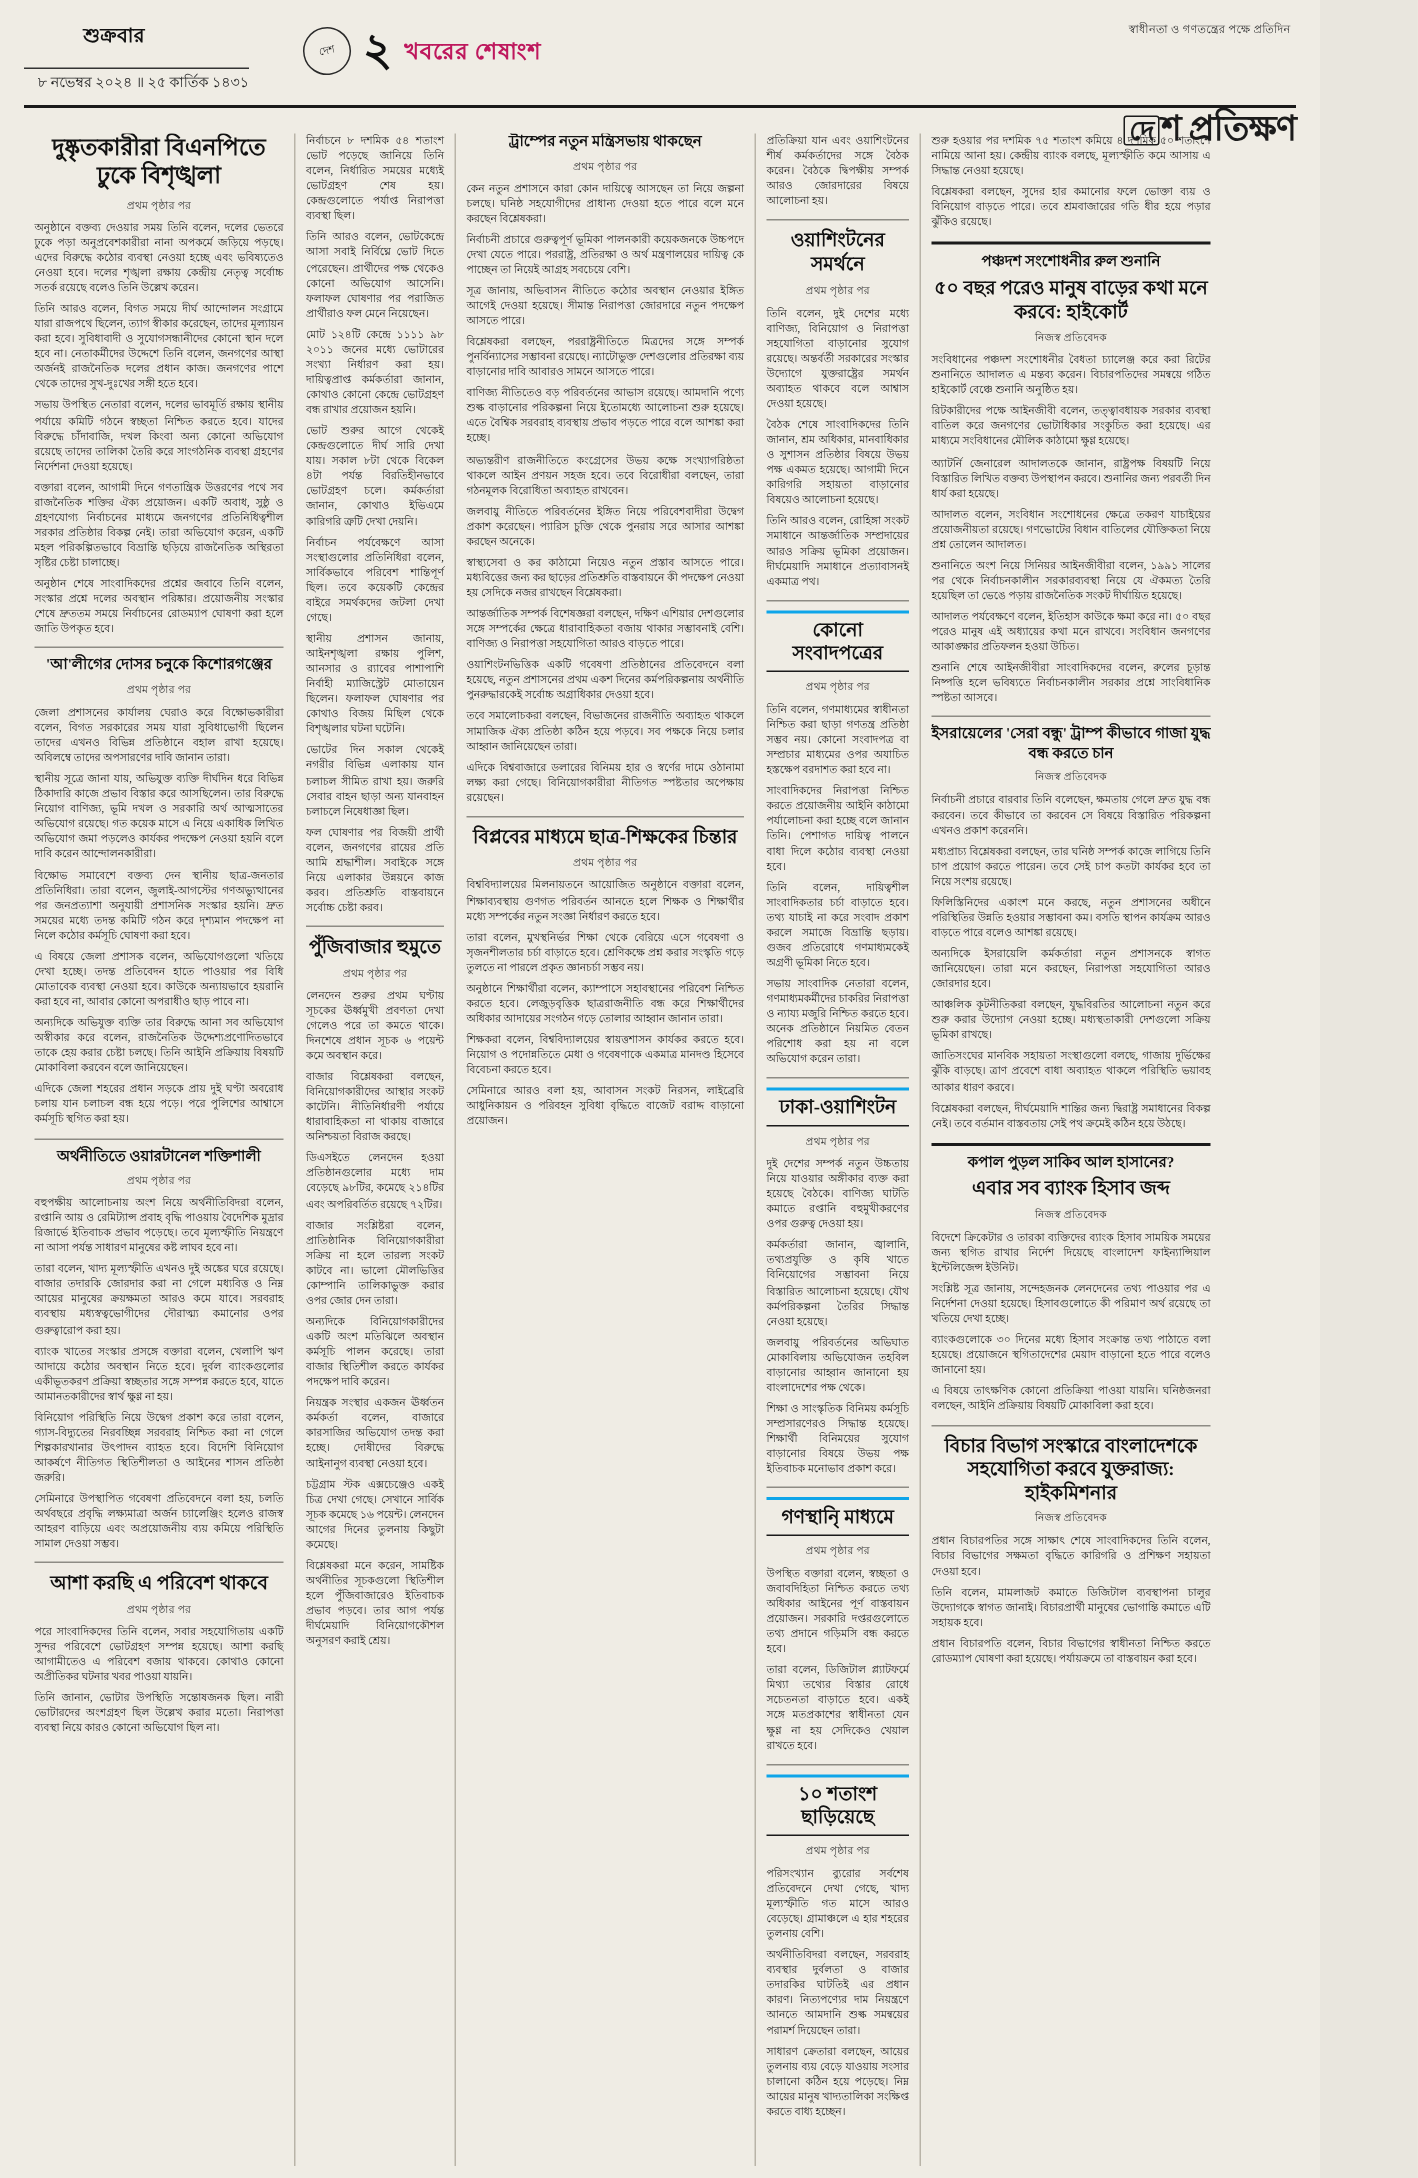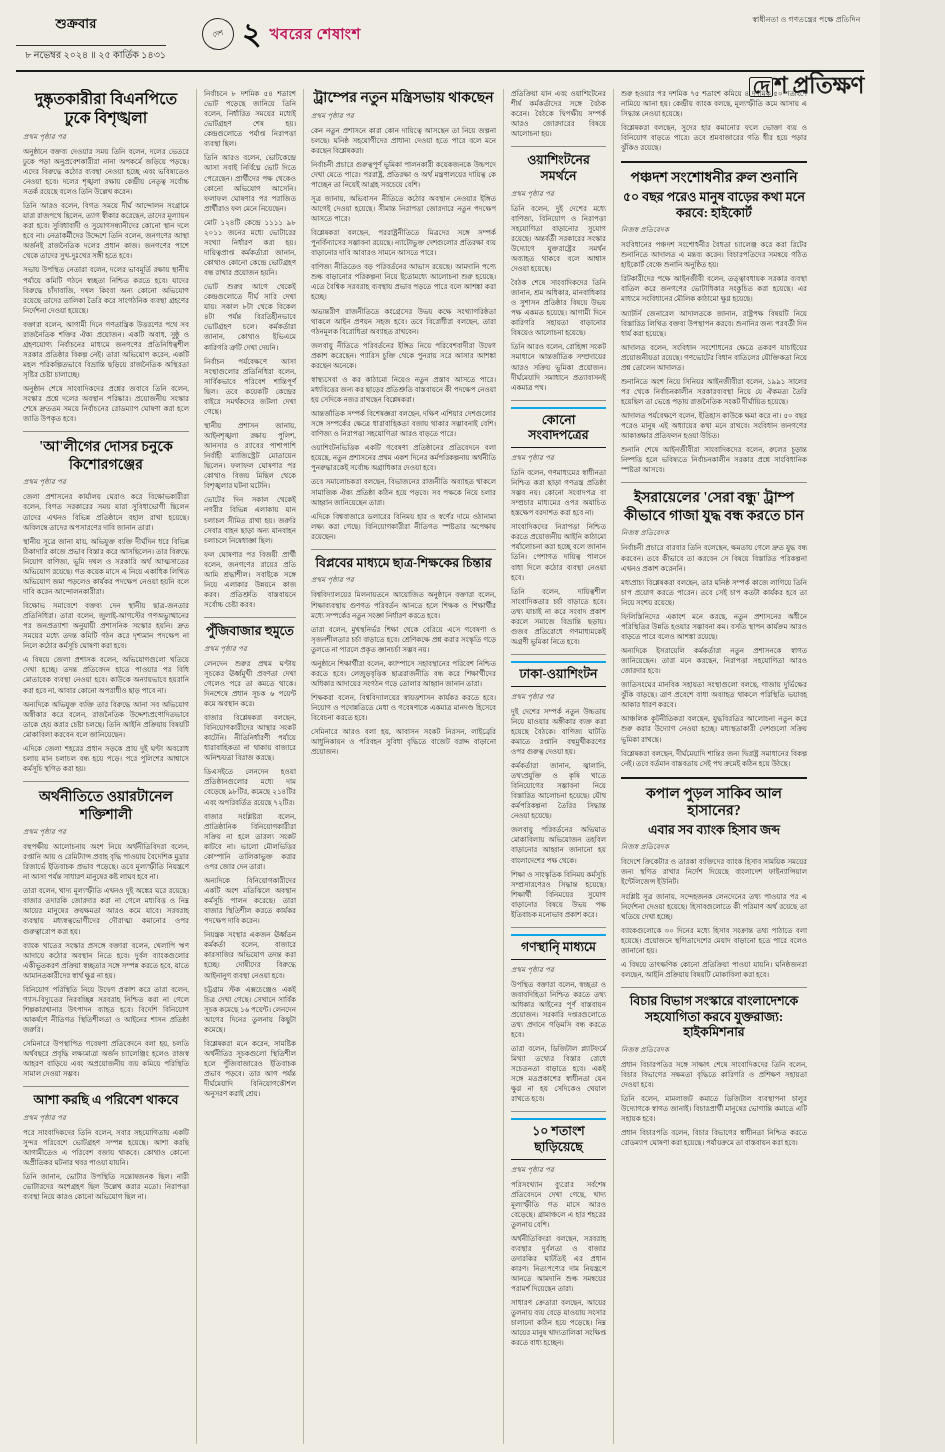--- a/index.html
+++ b/index.html
@@ -137,28 +137,28 @@
 
   
   .headline {
     font-weight: bold;
     color: #111;
     text-align: center;
     line-height: 1.25;
     margin: 0 0 3px 0;
   }
   .h-xl { font-size: 15.5px; }
-  .h-lg { font-size: 14px; }
+  .h-lg { font-size: 10px; }
   .h-md { font-size: 12.5px; }
   .byline {
     font-size: 7px;
+    text-align: center;
     color: #333;
     margin: 0 0 4px 0;
     letter-spacing: 0.2px;
-    font-style: italic;
   }
   .rule-top {
     border-top: 1px solid #8d8b84;
     margin: 7px 0 6px 0;
   }
   .rule-thick {
     border-top: 2px solid #1a1a1a;
     margin: 8px 0 6px 0;
   }
   .body {
@@ -318,20 +318,21 @@
           <p class="body">বৈঠক শেষে সাংবাদিকদের তিনি জানান, শ্রম অধিকার, মানবাধিকার ও সুশাসন প্রতিষ্ঠার বিষয়ে উভয় পক্ষ একমত হয়েছে। আগামী দিনে কারিগরি সহায়তা বাড়ানোর বিষয়েও আলোচনা হয়েছে।</p>
           <p class="body">তিনি আরও বলেন, রোহিঙ্গা সংকট সমাধানে আন্তর্জাতিক সম্প্রদায়ের আরও সক্রিয় ভূমিকা প্রয়োজন। দীর্ঘমেয়াদি সমাধানে প্রত্যাবাসনই একমাত্র পথ।</p>
         </div>
         <div class="rule-top"></div>
         <div>
           <div class="headline h-md boxed-head">কোনো সংবাদপত্রের</div>
           <div class="byline">প্রথম পৃষ্ঠার পর</div>
           <p class="body">তিনি বলেন, গণমাধ্যমের স্বাধীনতা নিশ্চিত করা ছাড়া গণতন্ত্র প্রতিষ্ঠা সম্ভব নয়। কোনো সংবাদপত্র বা সম্প্রচার মাধ্যমের ওপর অযাচিত হস্তক্ষেপ বরদাশত করা হবে না।</p>
           <p class="body">সাংবাদিকদের নিরাপত্তা নিশ্চিত করতে প্রয়োজনীয় আইনি কাঠামো পর্যালোচনা করা হচ্ছে বলে জানান তিনি। পেশাগত দায়িত্ব পালনে বাধা দিলে কঠোর ব্যবস্থা নেওয়া হবে।</p>
           <p class="body">তিনি বলেন, দায়িত্বশীল সাংবাদিকতার চর্চা বাড়াতে হবে। তথ্য যাচাই না করে সংবাদ প্রকাশ করলে সমাজে বিভ্রান্তি ছড়ায়। গুজব প্রতিরোধে গণমাধ্যমকেই অগ্রণী ভূমিকা নিতে হবে।</p>
+          <p class="body">সভায় সাংবাদিক নেতারা বলেন, গণমাধ্যমকর্মীদের চাকরির নিরাপত্তা ও ন্যায্য মজুরি নিশ্চিত করতে হবে। অনেক প্রতিষ্ঠানে নিয়মিত বেতন পরিশোধ করা হয় না বলে অভিযোগ করেন তারা।</p>
         </div>
         <div class="rule-top"></div>
         <div>
           <div class="headline h-md boxed-head">ঢাকা-ওয়াশিংটন</div>
           <div class="byline">প্রথম পৃষ্ঠার পর</div>
           <p class="body">দুই দেশের সম্পর্ক নতুন উচ্চতায় নিয়ে যাওয়ার অঙ্গীকার ব্যক্ত করা হয়েছে বৈঠকে। বাণিজ্য ঘাটতি কমাতে রপ্তানি বহুমুখীকরণের ওপর গুরুত্ব দেওয়া হয়।</p>
           <p class="body">কর্মকর্তারা জানান, জ্বালানি, তথ্যপ্রযুক্তি ও কৃষি খাতে বিনিয়োগের সম্ভাবনা নিয়ে বিস্তারিত আলোচনা হয়েছে। যৌথ কর্মপরিকল্পনা তৈরির সিদ্ধান্ত নেওয়া হয়েছে।</p>
           <p class="body">জলবায়ু পরিবর্তনের অভিঘাত মোকাবিলায় অভিযোজন তহবিল বাড়ানোর আহ্বান জানানো হয় বাংলাদেশের পক্ষ থেকে।</p>
           <p class="body">শিক্ষা ও সাংস্কৃতিক বিনিময় কর্মসূচি সম্প্রসারণেরও সিদ্ধান্ত হয়েছে। শিক্ষার্থী বিনিময়ের সুযোগ বাড়ানোর বিষয়ে উভয় পক্ষ ইতিবাচক মনোভাব প্রকাশ করে।</p>
         </div>
@@ -373,22 +374,22 @@
           <p class="body">শুনানি শেষে আইনজীবীরা সাংবাদিকদের বলেন, রুলের চূড়ান্ত নিষ্পত্তি হলে ভবিষ্যতে নির্বাচনকালীন সরকার প্রশ্নে সাংবিধানিক স্পষ্টতা আসবে।</p>
         </div>
         <div class="rule-top"></div>
         <div>
           <div class="headline h-lg">ইসরায়েলের 'সেরা বন্ধু' ট্রাম্প কীভাবে গাজা যুদ্ধ বন্ধ করতে চান</div>
           <div class="byline">নিজস্ব প্রতিবেদক</div>
           <p class="body">নির্বাচনী প্রচারে বারবার তিনি বলেছেন, ক্ষমতায় গেলে দ্রুত যুদ্ধ বন্ধ করবেন। তবে কীভাবে তা করবেন সে বিষয়ে বিস্তারিত পরিকল্পনা এখনও প্রকাশ করেননি।</p>
           <p class="body">মধ্যপ্রাচ্য বিশ্লেষকরা বলছেন, তার ঘনিষ্ঠ সম্পর্ক কাজে লাগিয়ে তিনি চাপ প্রয়োগ করতে পারেন। তবে সেই চাপ কতটা কার্যকর হবে তা নিয়ে সংশয় রয়েছে।</p>
           <p class="body">ফিলিস্তিনিদের একাংশ মনে করছে, নতুন প্রশাসনের অধীনে পরিস্থিতির উন্নতি হওয়ার সম্ভাবনা কম। বসতি স্থাপন কার্যক্রম আরও বাড়তে পারে বলেও আশঙ্কা রয়েছে।</p>
           <p class="body">অন্যদিকে ইসরায়েলি কর্মকর্তারা নতুন প্রশাসনকে স্বাগত জানিয়েছেন। তারা মনে করছেন, নিরাপত্তা সহযোগিতা আরও জোরদার হবে।</p>
+          <p class="body">আঞ্চলিক কূটনীতিকরা বলছেন, যুদ্ধবিরতির আলোচনা নতুন করে শুরু করার উদ্যোগ নেওয়া হচ্ছে। মধ্যস্থতাকারী দেশগুলো সক্রিয় ভূমিকা রাখছে।</p>
           <p class="body">জাতিসংঘের মানবিক সহায়তা সংস্থাগুলো বলছে, গাজায় দুর্ভিক্ষের ঝুঁকি বাড়ছে। ত্রাণ প্রবেশে বাধা অব্যাহত থাকলে পরিস্থিতি ভয়াবহ আকার ধারণ করবে।</p>
-          <p class="body">আঞ্চলিক কূটনীতিকরা বলছেন, যুদ্ধবিরতির আলোচনা নতুন করে শুরু করার উদ্যোগ নেওয়া হচ্ছে। মধ্যস্থতাকারী দেশগুলো সক্রিয় ভূমিকা রাখছে।</p>
           <p class="body">বিশ্লেষকরা বলছেন, দীর্ঘমেয়াদি শান্তির জন্য দ্বিরাষ্ট্র সমাধানের বিকল্প নেই। তবে বর্তমান বাস্তবতায় সেই পথ ক্রমেই কঠিন হয়ে উঠছে।</p>
         </div>
         <div class="rule-thick"></div>
         <div>
           <div class="headline h-lg">কপাল পুড়ল সাকিব আল হাসানের?</div>
           <div class="headline h-md">এবার সব ব্যাংক হিসাব জব্দ</div>
           <div class="byline">নিজস্ব প্রতিবেদক</div>
           <p class="body">বিদেশে ক্রিকেটার ও তারকা ব্যক্তিদের ব্যাংক হিসাব সাময়িক সময়ের জন্য স্থগিত রাখার নির্দেশ দিয়েছে বাংলাদেশ ফাইন্যান্সিয়াল ইন্টেলিজেন্স ইউনিট।</p>
           <p class="body">সংশ্লিষ্ট সূত্র জানায়, সন্দেহজনক লেনদেনের তথ্য পাওয়ার পর এ নির্দেশনা দেওয়া হয়েছে। হিসাবগুলোতে কী পরিমাণ অর্থ রয়েছে তা খতিয়ে দেখা হচ্ছে।</p>
           <p class="body">ব্যাংকগুলোকে ৩০ দিনের মধ্যে হিসাব সংক্রান্ত তথ্য পাঠাতে বলা হয়েছে। প্রয়োজনে স্থগিতাদেশের মেয়াদ বাড়ানো হতে পারে বলেও জানানো হয়।</p>

